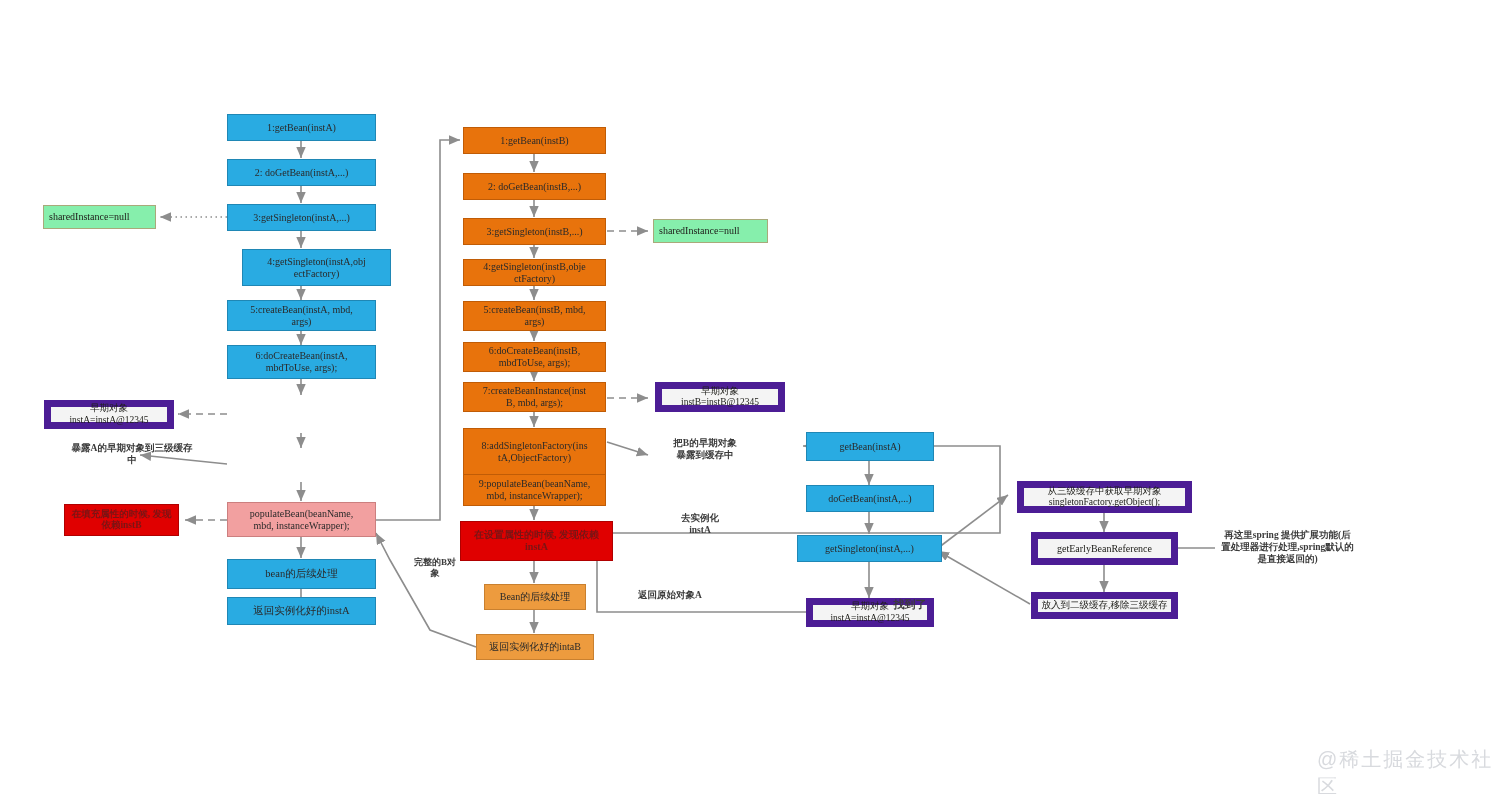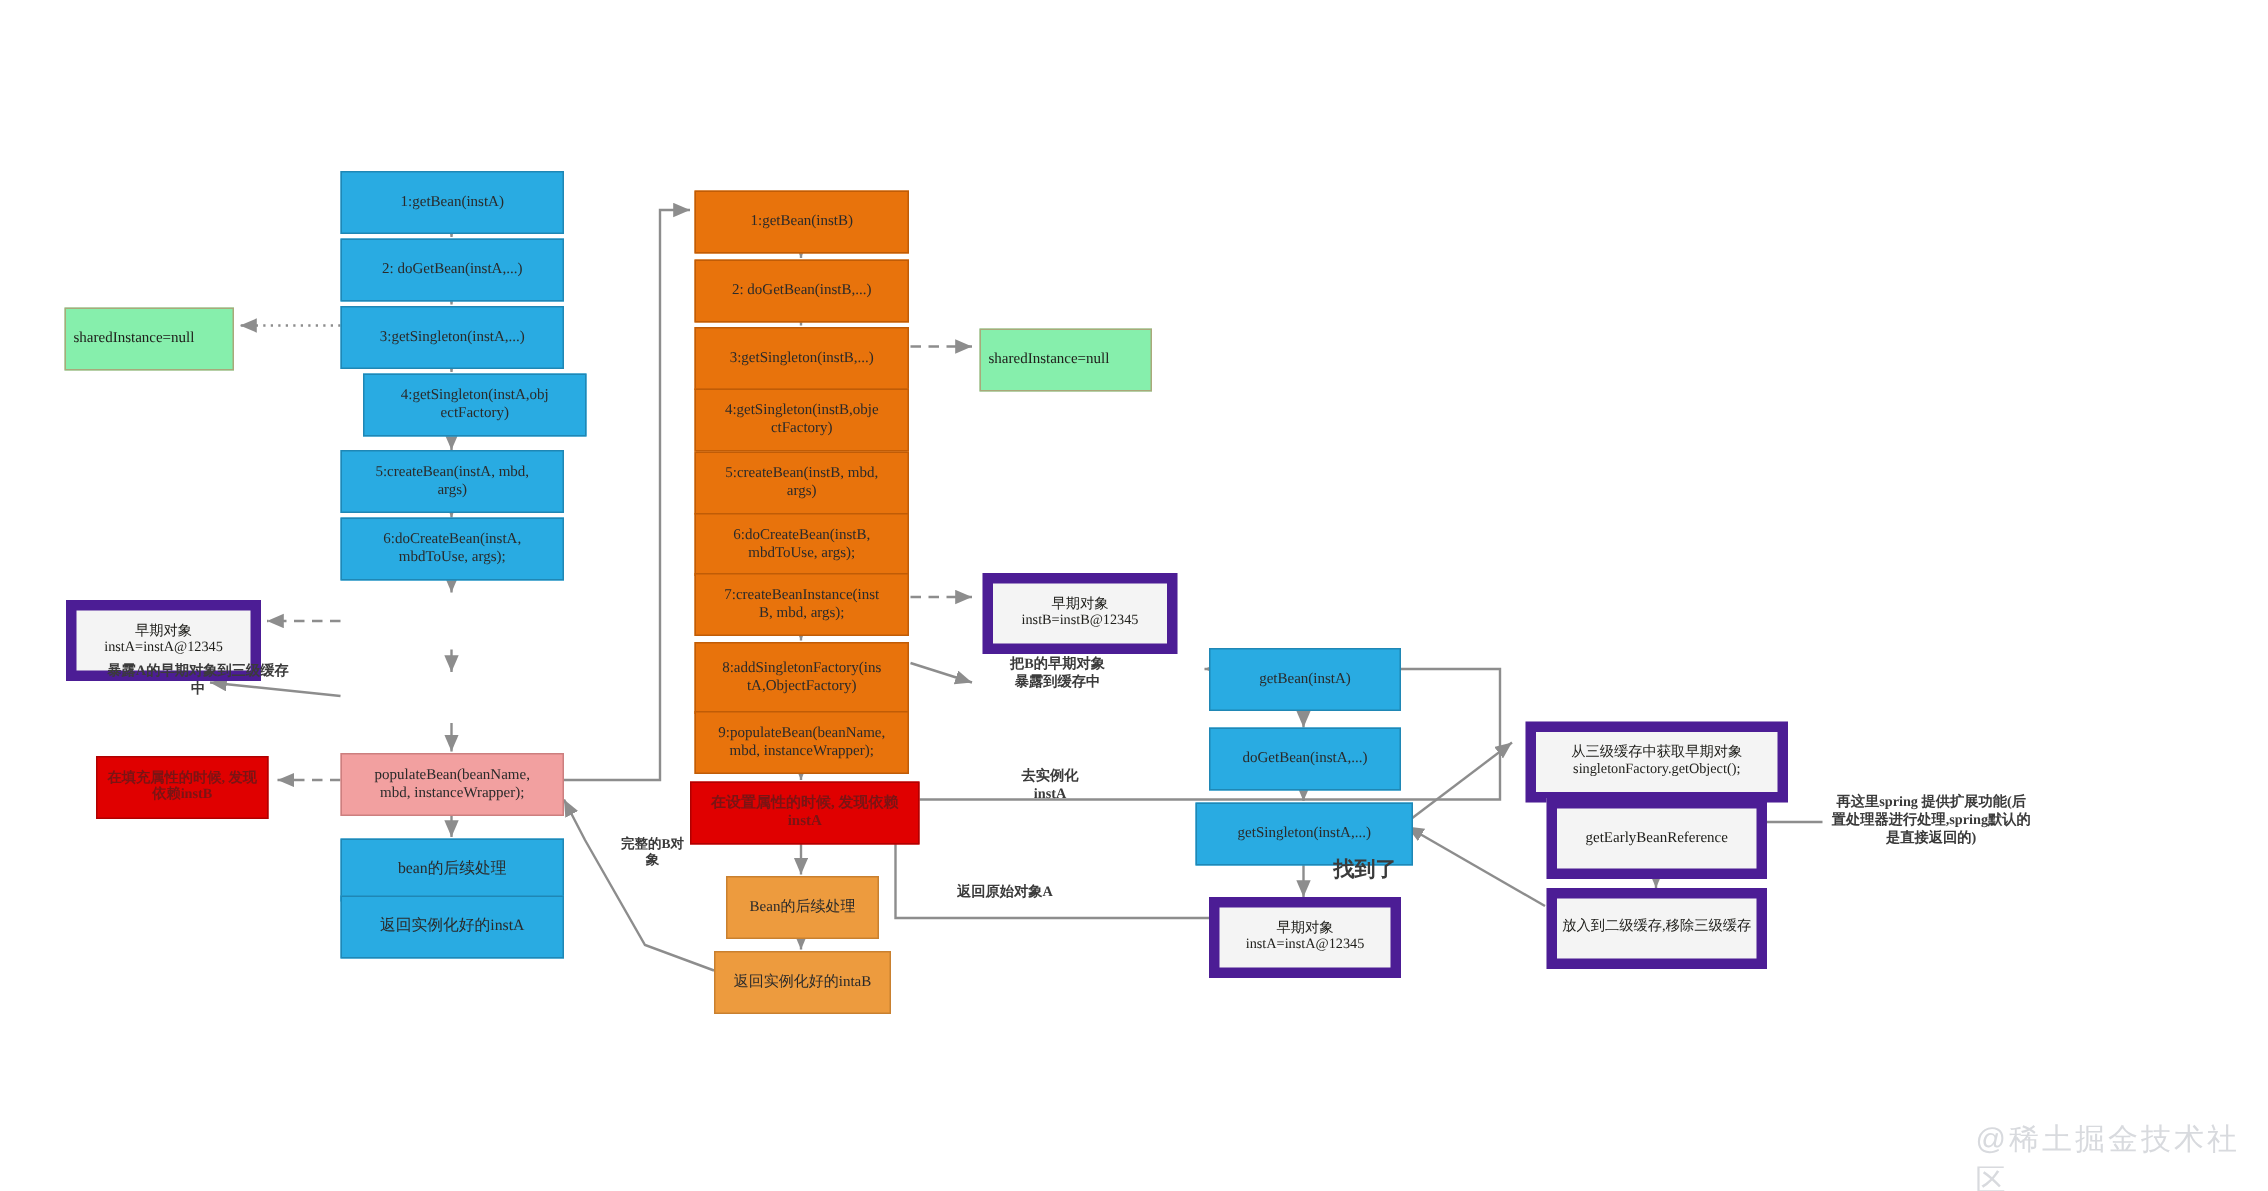--- a/index.html
+++ b/index.html
@@ -25,21 +25,21 @@
   }
   .node {
     position: absolute;
     box-sizing: border-box;
     display: flex;
     align-items: center;
     justify-content: center;
     text-align: center;
     line-height: 1.18;
     white-space: pre-line;
-    padding: 20px 3px;
+    padding: 6px 3px;
   }
   
   .blue {
     background: #29abe2;
     border: 1px solid #1f87b5;
     color: #2a2a2a;
   }
   .orange {
     background: #e8730c;
     border: 1px solid #c05c06;
@@ -217,21 +217,21 @@
 
   <div class="node blue" style="left:806px;top:432px;width:128px;height:29px;font-size:10px;">getBean(instA)</div>
   <div class="node blue" style="left:806px;top:485px;width:128px;height:27px;font-size:10px;">doGetBean(instA,...)</div>
   <div class="node blue" style="left:797px;top:535px;width:145px;height:27px;font-size:10px;">getSingleton(instA,...)</div>
 
   <div class="node note-grey" style="left:806px;top:598px;width:128px;height:29px;font-size:9.5px;">早期对象
 instA=instA@12345</div>
 
   <div class="label" style="left:645px;top:513px;width:110px;font-size:9.5px;">去实例化
 instA</div>
-  <div class="label" style="left:880px;top:572px;width:60px;font-size:14px;">找到了</div>
+  <div class="label" style="left:880px;top:598px;width:60px;font-size:11px;">找到了</div>
   <div class="label" style="left:610px;top:590px;width:120px;font-size:9.5px;">返回原始对象A</div>
 
   <div class="node note-grey" style="left:1017px;top:481px;width:175px;height:32px;font-size:9.5px;">从三级缓存中获取早期对象
 singletonFactory.getObject();</div>
   <div class="node note-grey" style="left:1031px;top:532px;width:147px;height:33px;font-size:10px;">getEarlyBeanReference</div>
   <div class="node note-grey" style="left:1031px;top:592px;width:147px;height:27px;font-size:9.5px;">放入到二级缓存,移除三级缓存</div>
 
   <div class="label" style="left:1210px;top:530px;width:155px;font-size:9.5px;text-align:center;">再这里spring 提供扩展功能(后
 置处理器进行处理,spring默认的
 是直接返回的)</div>

